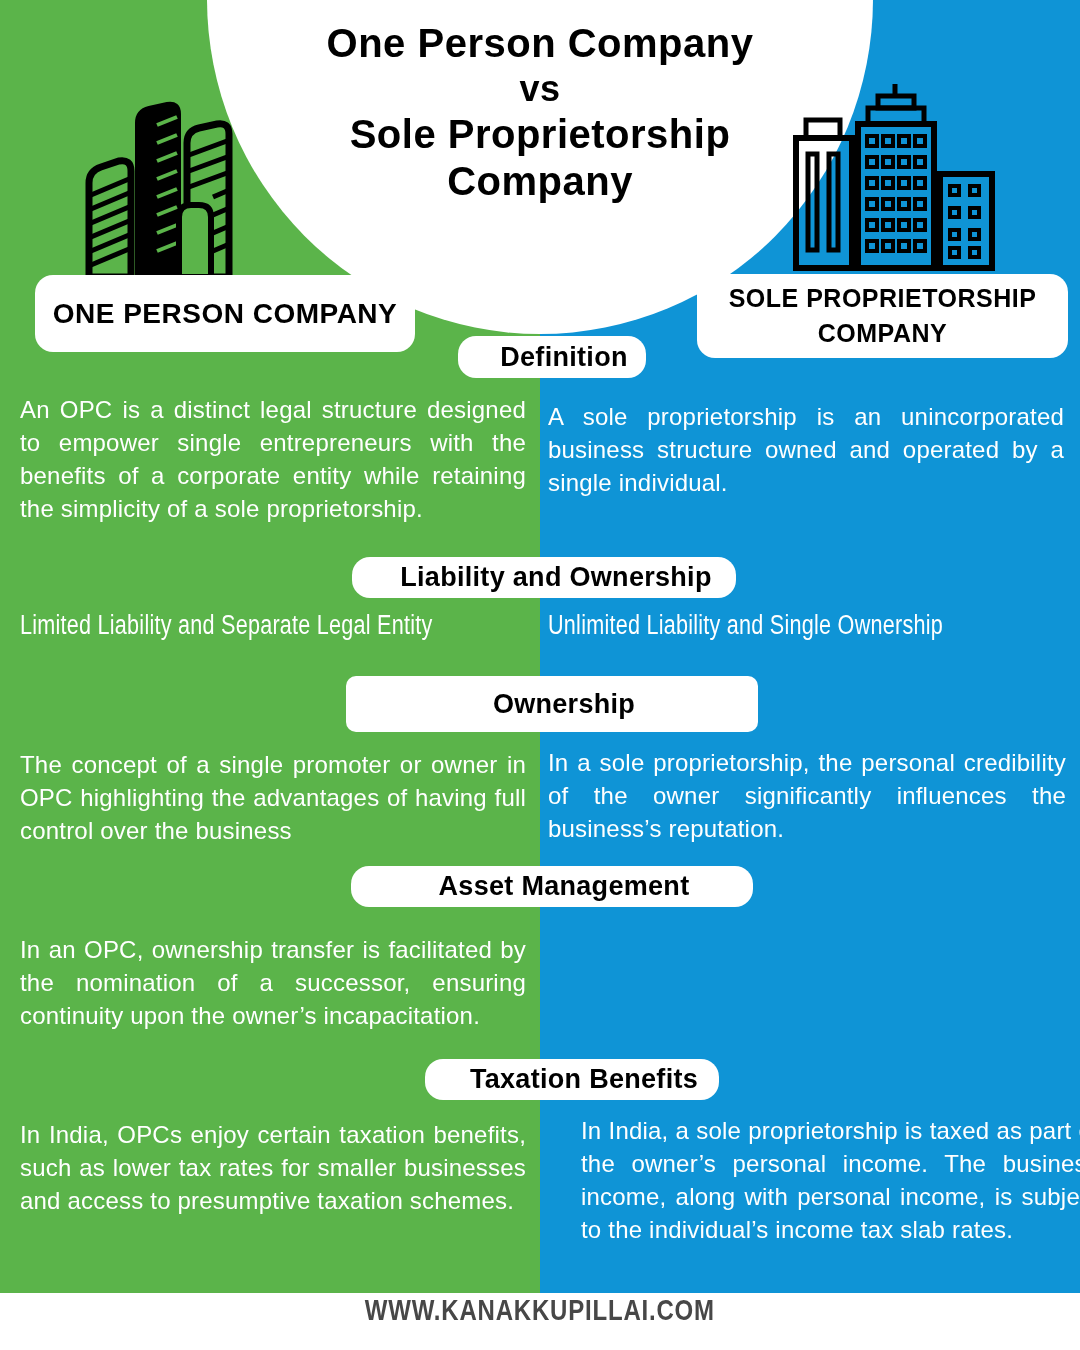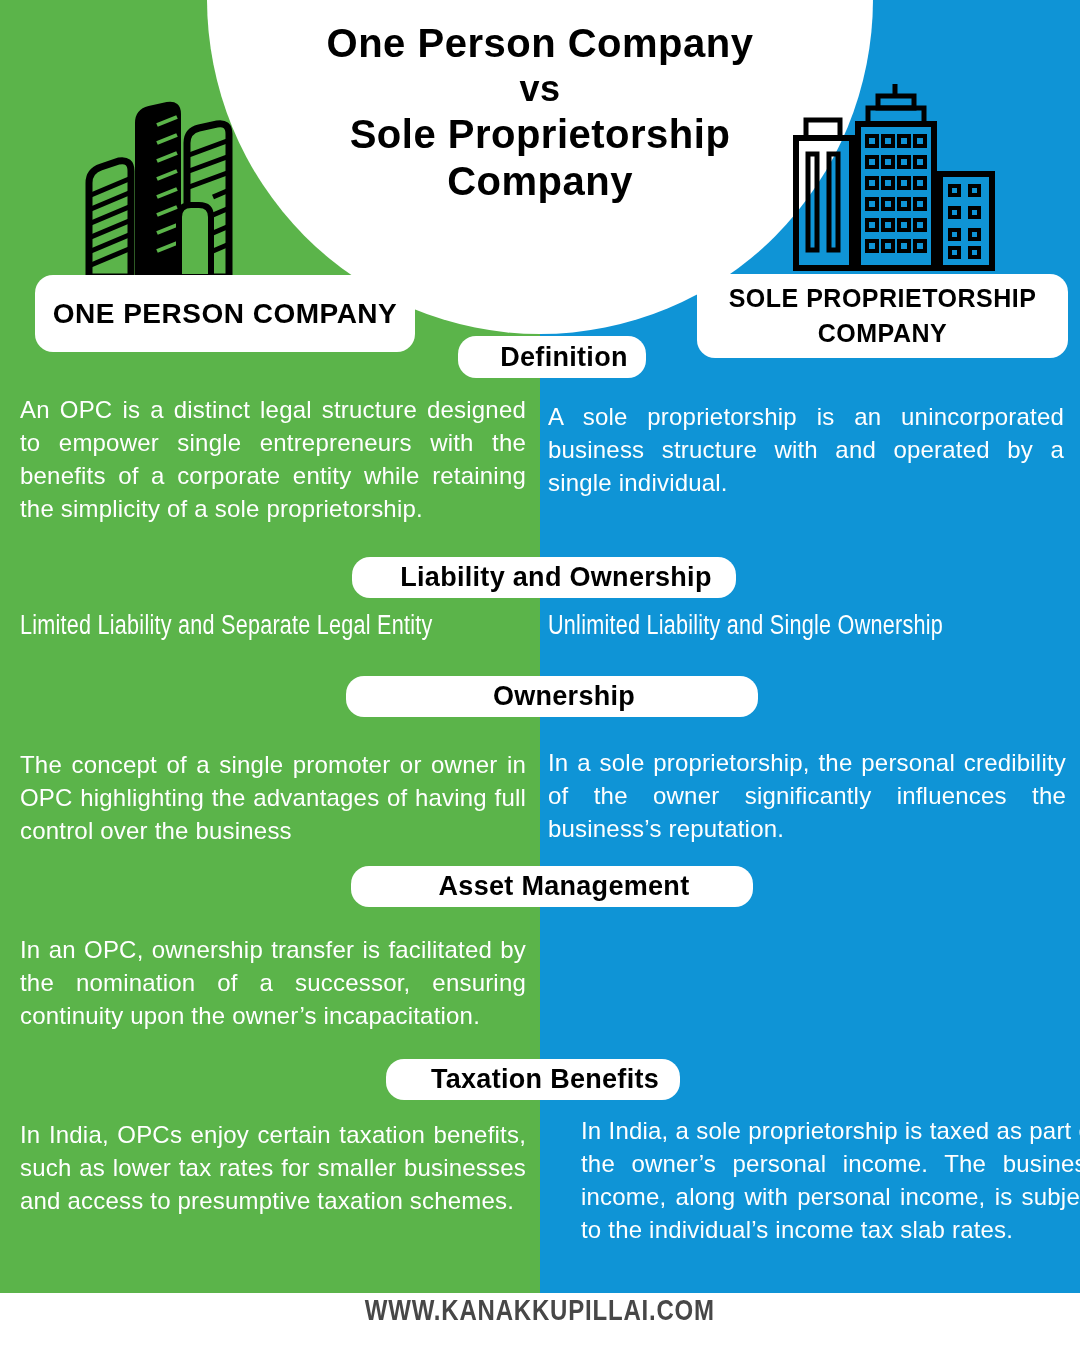--- a/index.html
+++ b/index.html
@@ -32,23 +32,23 @@
   }
   .label-left{left:35px;top:275px;width:380px;height:77px;font-size:28px;letter-spacing:0.5px;}
   .label-right{left:697px;top:274px;width:371px;height:84px;font-size:25px;line-height:35px;letter-spacing:0.5px;}
   .pill{
     position:absolute;background:#ffffff;border-radius:18px;
     display:flex;align-items:center;justify-content:center;
     color:#000;font-weight:bold;font-size:27px;letter-spacing:0.3px;padding-left:24px;
   }
   .pill-definition{left:458px;top:336px;width:164px;height:42px;}
   .pill-liability{left:352px;top:557px;width:360px;height:41px;}
-  .pill-ownership{left:346px;top:676px;width:388px;height:41px;}
+  .pill-ownership{left:346px;top:676px;width:388px;height:56px;border-radius:10px;}
   .pill-asset{left:351px;top:866px;width:378px;height:41px;}
-  .pill-taxation{left:386px;top:1059px;width:270px;height:41px;}
+  .pill-taxation{left:425px;top:1059px;width:270px;height:41px;}
   .para{
     position:absolute;color:#ffffff;font-size:24px;line-height:33px;
     letter-spacing:0.2px;text-align:justify;text-align-last:left;
   }
   .para-def-l{left:20px;top:393px;width:506px;}
   .para-def-r{left:548px;top:400px;width:516px;}
   .para-own-l{left:20px;top:748px;width:506px;}
   .para-own-r{left:548px;top:746px;width:518px;}
   .para-asset-l{left:20px;top:933px;width:506px;}
   .para-asset-r{left:548px;top:934px;width:518px;}
@@ -184,21 +184,21 @@
     <span>
       <span style="display:block;">SOLE PROPRIETORSHIP</span>
       <span style="display:block;">COMPANY</span>
     </span>
   </div>
 
   <div class="pill pill-definition">
     <span>Definition</span>
   </div>
   <div class="para para-def-l">An OPC is a distinct legal structure designed to empower single entrepreneurs with the benefits of a corporate entity while retaining the simplicity of a sole proprietorship.</div>
-  <div class="para para-def-r">A sole proprietorship is an unincorporated business structure with and operated by a single individual.</div>
+  <div class="para para-def-r">A sole proprietorship is an unincorporated business structure owned and operated by a single individual.</div>
 
   <div class="pill pill-liability">
     <span>Liability and Ownership</span>
   </div>
   <div class="condensed-line cond-left">Limited Liability and Separate Legal Entity</div>
   <div class="condensed-line cond-right">Unlimited Liability and Single Ownership</div>
 
   <div class="pill pill-ownership">
     <span>Ownership</span>
   </div>

